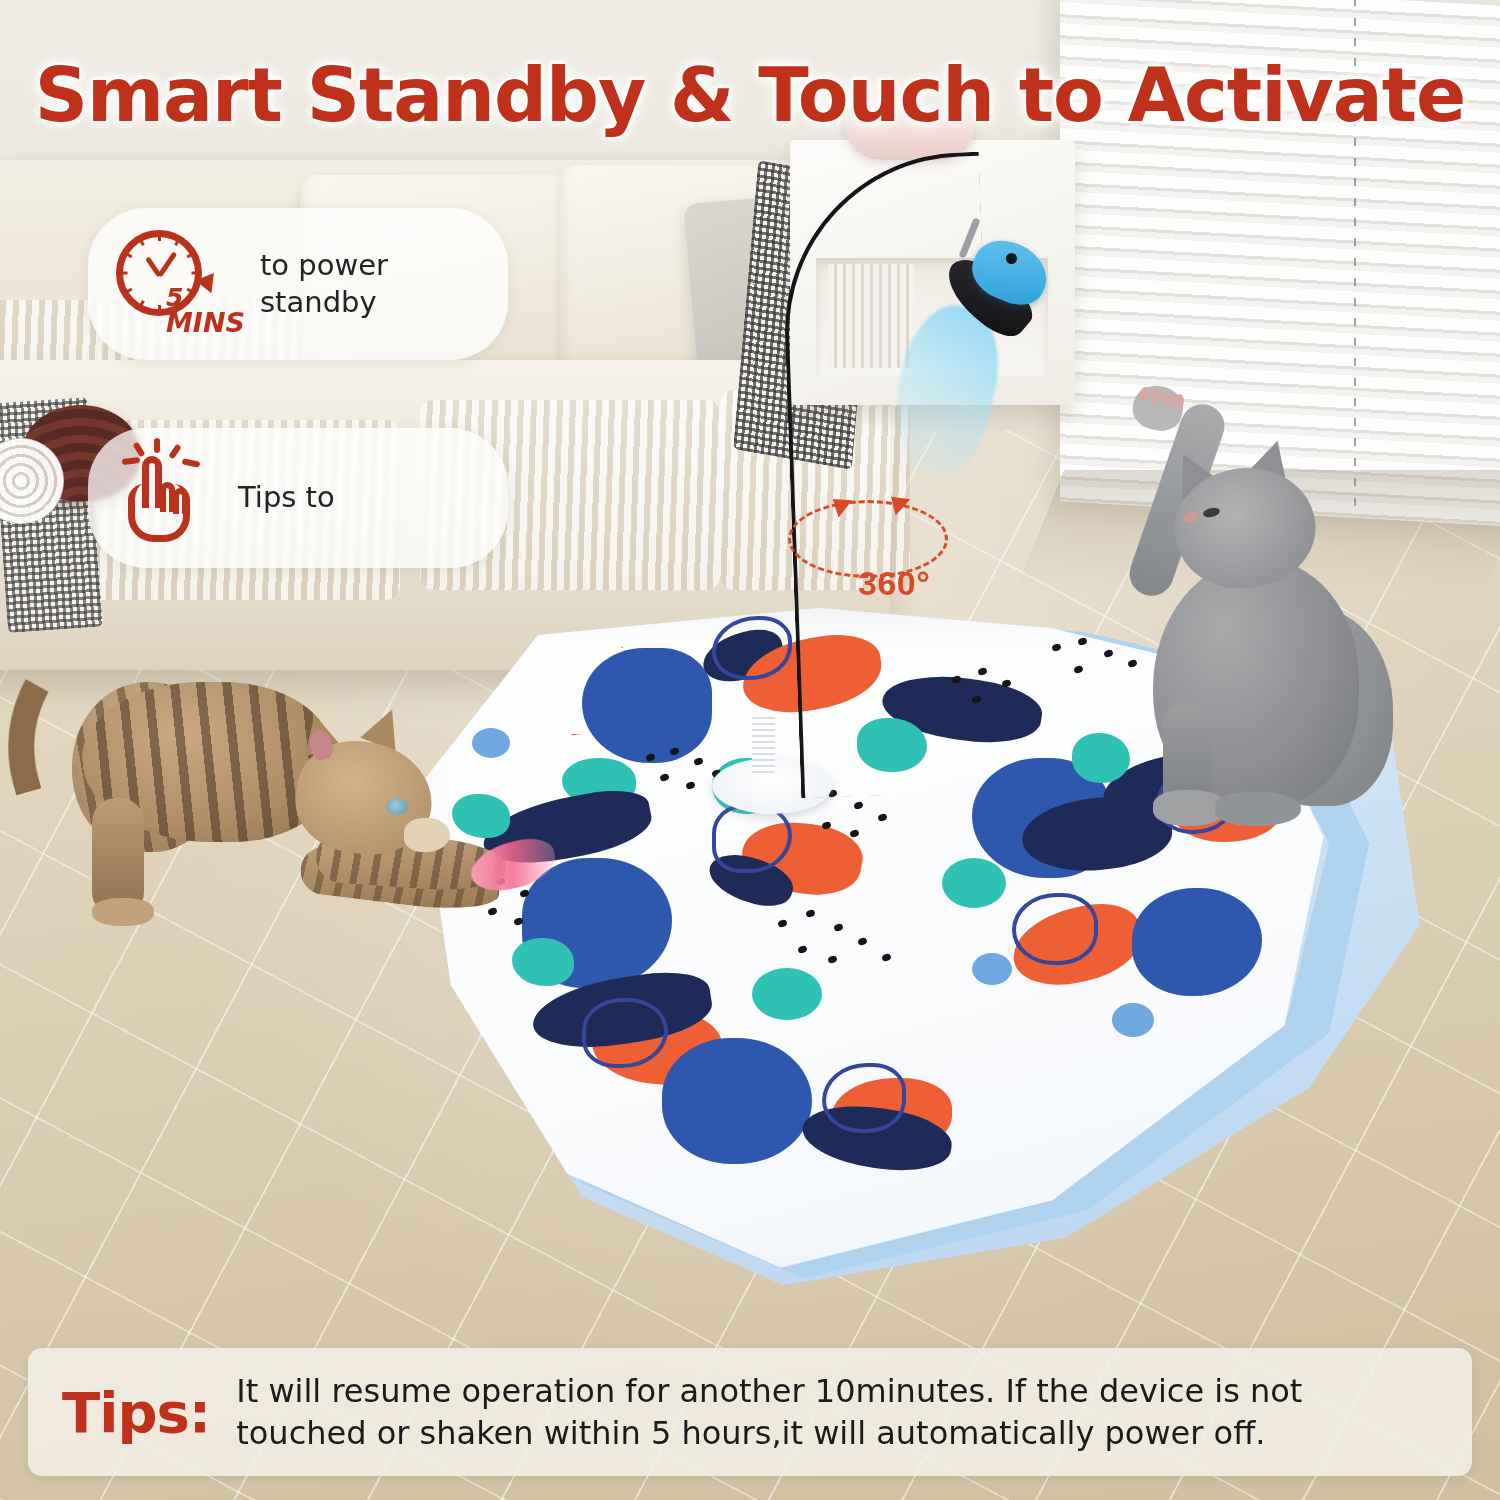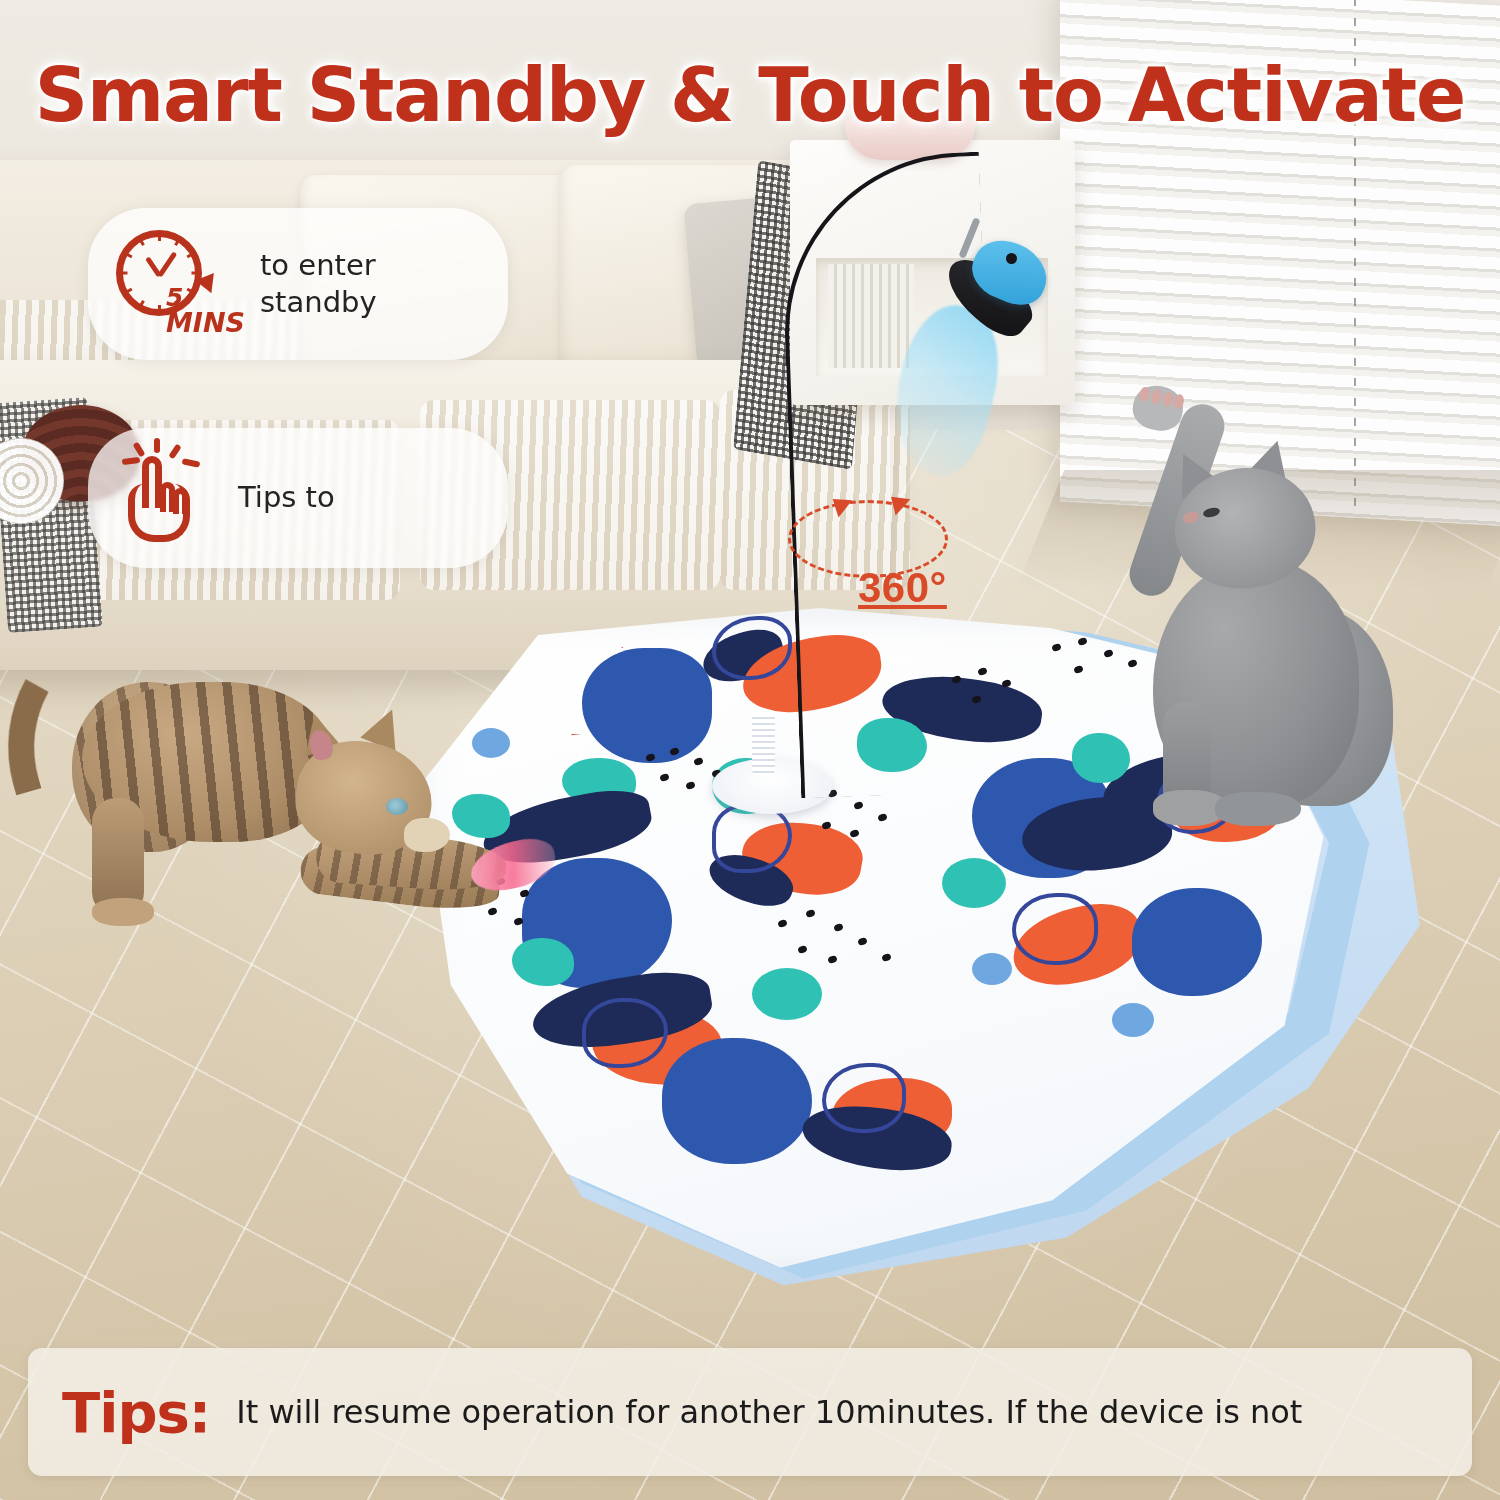--- a/index.html
+++ b/index.html
@@ -225,21 +225,21 @@
     position:absolute; left:8px; top:8px; width:160px; height:78px;
     border:3px dashed #D94A28; border-radius:50%;
   }
   .arrow-360{
     position:absolute; width:0;height:0;
     border-left:11px solid transparent; border-right:11px solid transparent;
     border-bottom:16px solid #D94A28;
   }
   .label-360{
     position:absolute; left:78px; top:72px;
-    font-size:42px; font-weight:700; color:#D94A28; letter-spacing:.5px;text-decoration:underline;
+    font-size:34px; font-weight:700; color:#D94A28; letter-spacing:.5px;
   }
 
   
   .feather-pink{
     position:absolute; left:470px; top:842px; width:86px; height:46px;
     background:linear-gradient(100deg,rgba(255,170,195,.95),rgba(246,102,140,.85),rgba(255,210,225,.25));
     border-radius:60% 40% 55% 45%;
     transform:rotate(-12deg); filter:blur(.7px);
     z-index:9;
   }
@@ -689,21 +689,21 @@
     <div class="clock-tick" style="transform:rotate(330deg);"></div>
     <div class="clock-hand-h"></div>
     <div class="clock-hand-m"></div>
     <div class="clock-arrow-head"></div>
     <div class="clock-label">
       <span>5</span>
       <b>MINS</b>
     </div>
   </div>
   <div class="badge-text">
-    <div>to enter standby</div>
+    <div>to power standby</div>
   </div>
 </div>
 
 <div class="badge" id="badge-touch">
   <div class="hand-wrap">
     <div class="ray" style="left:26px;top:0px;transform:rotate(-32deg);"></div>
     <div class="ray" style="left:44px;top:-4px;transform:rotate(0deg);"></div>
     <div class="ray" style="left:62px;top:2px;transform:rotate(34deg);"></div>
     <div class="ray" style="left:12px;top:16px;width:18px;height:6px;transform:rotate(-8deg);"></div>
     <div class="ray" style="left:72px;top:18px;width:18px;height:6px;transform:rotate(12deg);"></div>
@@ -714,14 +714,15 @@
   </div>
   <div class="badge-text">
     <div>Tips to</div>
   </div>
 </div>
 
 <div id="tips">
   <div id="tips-label">Tips:</div>
   <div id="tips-body">
     <div>It will resume operation for another 10minutes. If the device is not</div>
+    <div>touched or shaken within 5 hours,it will automatically power off.</div>
   </div>
 </div>
 
 </body></html>

